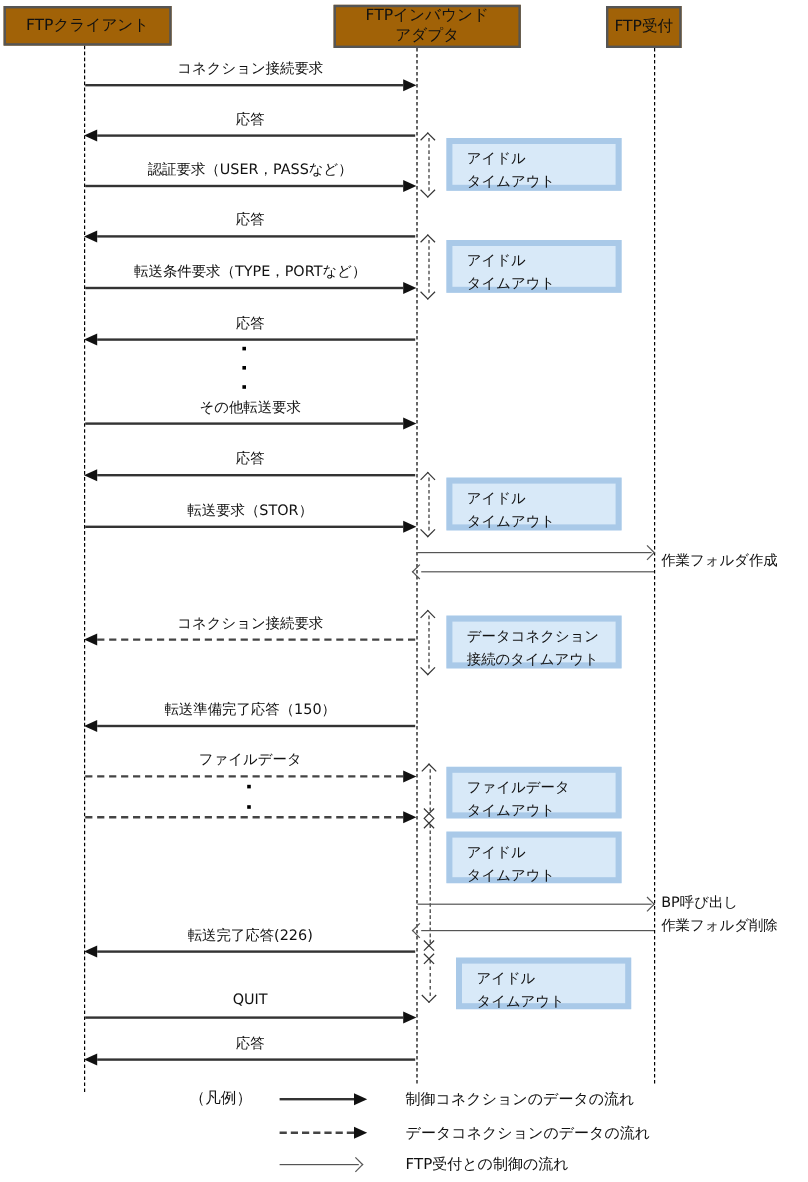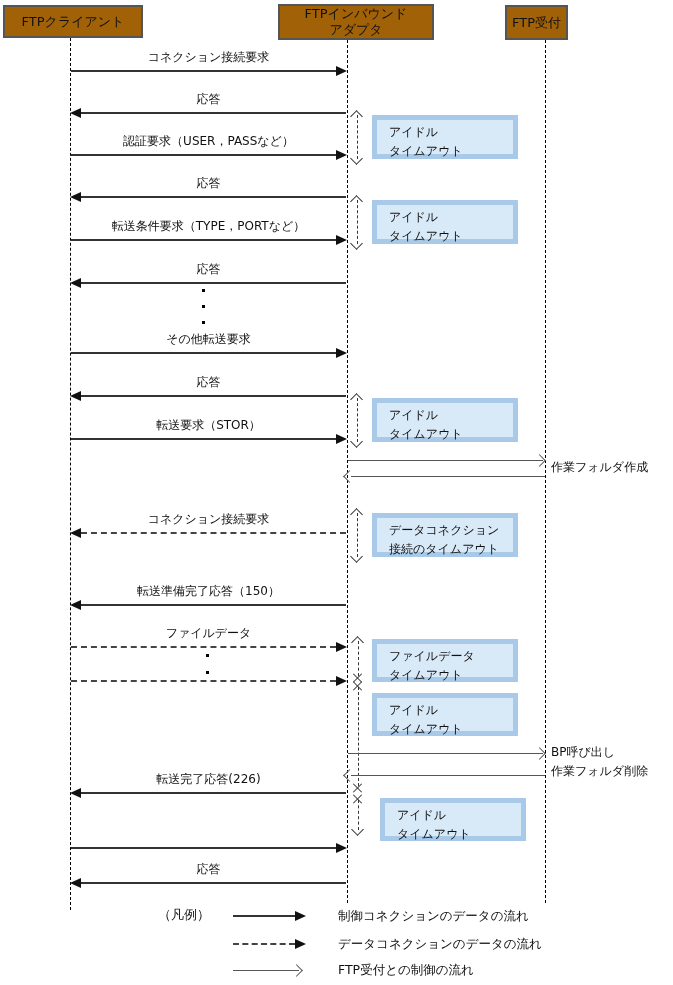--- a/index.html
+++ b/index.html
@@ -187,20 +187,21 @@
     <div class="hsolid" style="left: 81px; width: 265px; top: 604px;"></div>
     <div class="tri l" style="left: 70px; top: 600px;"></div>
     <div class="mlabel" style="top: 625px;">ファイルデータ</div>
     <div class="hdash" style="left: 71px; width: 265px; top: 646px;"></div>
     <div class="tri r" style="left: 336px; top: 642px;"></div>
     <div class="hdash" style="left: 71px; width: 265px; top: 680px;"></div>
     <div class="tri r" style="left: 336px; top: 676px;"></div>
     <div class="mlabel" style="top: 771px;">転送完了応答(226)</div>
     <div class="hsolid" style="left: 81px; width: 265px; top: 792px;"></div>
     <div class="tri l" style="left: 70px; top: 788px;"></div>
+    <div class="mlabel" style="top: 826px;">QUIT</div>
     <div class="hsolid" style="left: 71px; width: 265px; top: 847px;"></div>
     <div class="tri r" style="left: 336px; top: 843px;"></div>
     <div class="mlabel" style="top: 861px;">応答</div>
     <div class="hsolid" style="left: 81px; width: 265px; top: 882px;"></div>
     <div class="tri l" style="left: 70px; top: 878px;"></div>
     <div class="hthin" style="left: 348px; width: 195px; top: 460px;"></div>
     <div class="chev r" style="left: 535px; top: 456px;"></div>
     <div class="hthin" style="left: 351px; width: 194px; top: 476px;"></div>
     <div class="chev l" style="left: 345px; top: 472px;"></div>
     <div class="hthin" style="left: 348px; width: 195px; top: 753px;"></div>

